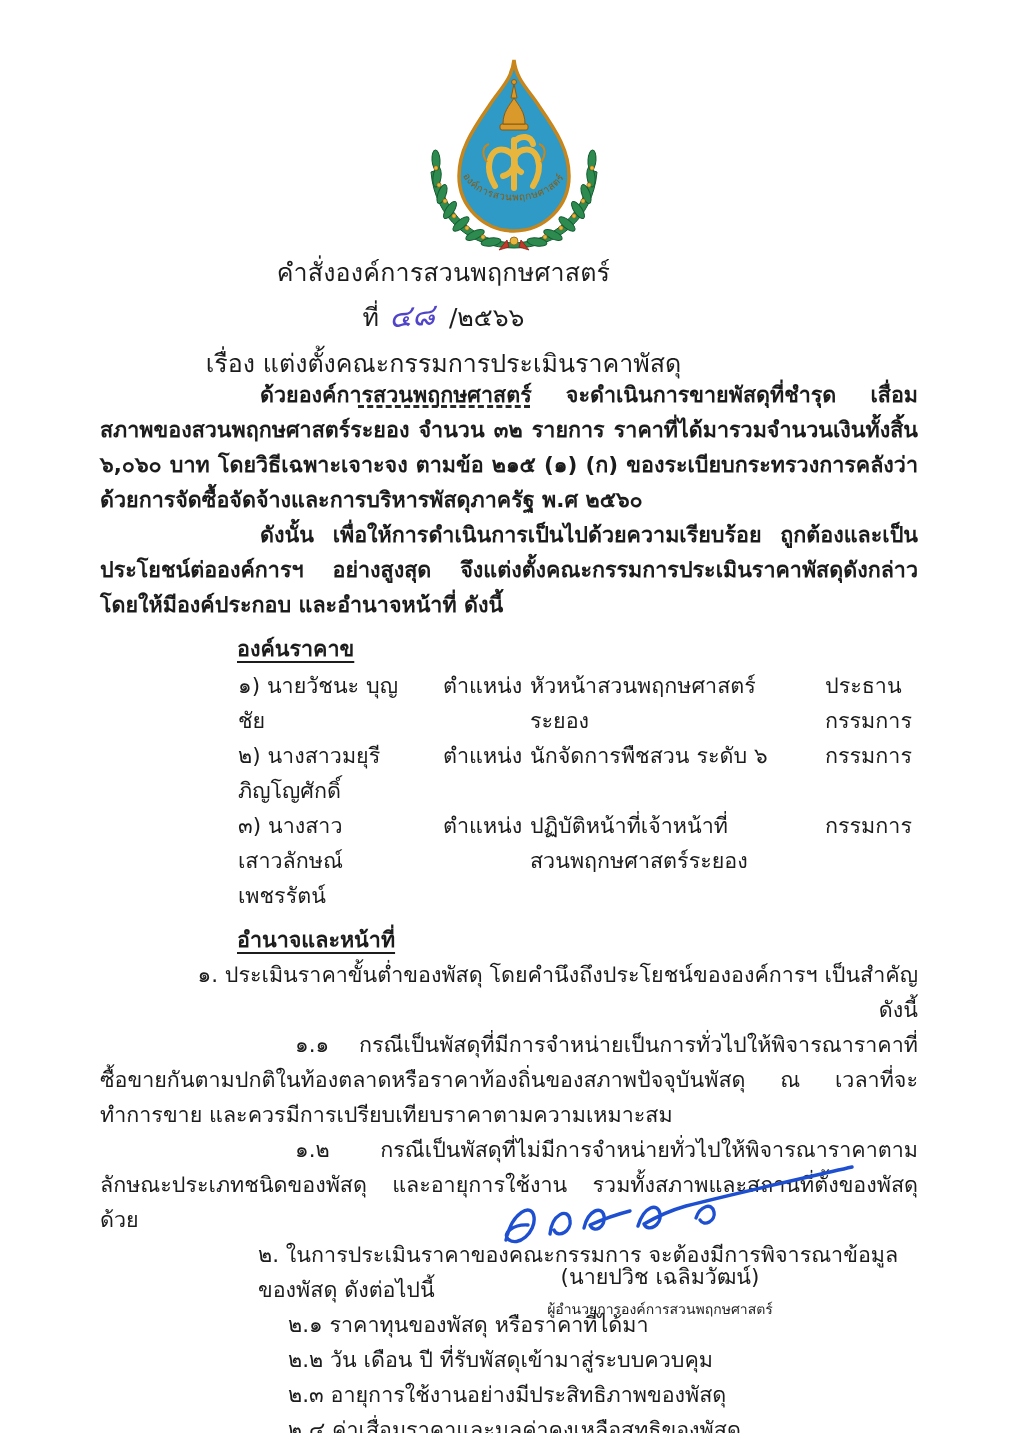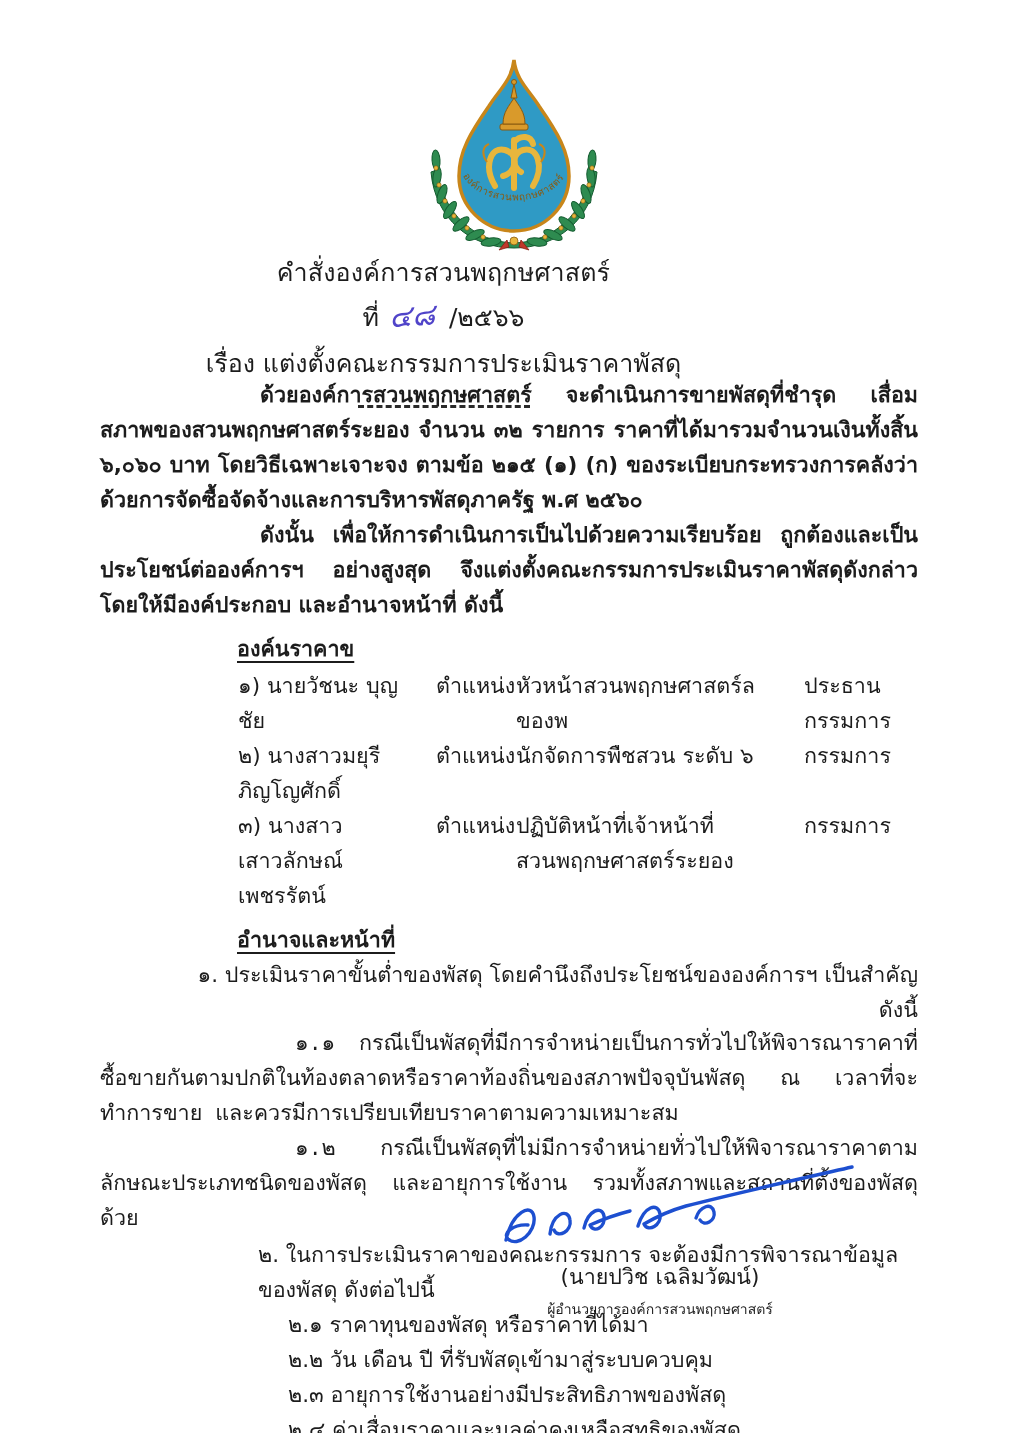--- a/index.html
+++ b/index.html
@@ -19,23 +19,23 @@
         font-style:italic;display:inline-block;}
   .hand.no{font-size:30px;transform:rotate(-4deg);margin:0 14px 0 10px;line-height:20px;}
   .divider{display:inline-block;width:172px;border-top:3px dashed #2a2a2a;margin-top:22px;}
   
   .content{position:absolute;left:100px;top:377px;width:818px;
            font-size:21.5px;line-height:35px;}
   .para{text-indent:160px;text-align:justify;font-weight:bold;}
   .heading{margin-left:137px;font-weight:600;text-decoration:underline;
            text-underline-offset:5px;margin-top:9px;}
   .members{margin-left:138px;margin-top:2px;}
-  .mrow{display:grid;grid-template-columns:182px 64px 272px 1fr;column-gap:16px;align-items:start;}
+  .mrow{display:grid;grid-template-columns:182px 64px 272px 1fr;column-gap:23px;align-items:start;}
   .ind1{margin-left:60px;text-align:right;}          
-  .ind2{text-indent:195px;text-align:justify;font-family:Liberation Mono, monospace;}   
+  .ind2{text-indent:195px;text-align:justify;}   
   .ind3{margin-left:158px;}          
   .ind4{margin-left:188px;}
   
   .sigblock{position:absolute;left:425px;top:1162px;width:470px;text-align:center;}
   .sigimg{display:block;margin:0 0 2px 55px;}
   .signame{font-size:21.5px;line-height:33px;}
   .sigtitle{font-size:14px;line-height:33px;}
 </style>
 </head>
 <body>
@@ -122,21 +122,21 @@
   <div class="content">
     <div class="para">ด้วยองค์การสวนพฤกษศาสตร์ จะดำเนินการขายพัสดุที่ชำรุด เสื่อมสภาพของสวนพฤกษศาสตร์ระยอง จำนวน ๓๒ รายการ ราคาที่ได้มารวมจำนวนเงินทั้งสิ้น ๖,๐๖๐ บาท โดยวิธีเฉพาะเจาะจง ตามข้อ ๒๑๕ (๑) (ก) ของระเบียบกระทรวงการคลังว่าด้วยการจัดซื้อจัดจ้างและการบริหารพัสดุภาครัฐ พ.ศ ๒๕๖๐</div>
     <div class="para">ดังนั้น เพื่อให้การดำเนินการเป็นไปด้วยความเรียบร้อย ถูกต้องและเป็นประโยชน์ต่อองค์การฯ อย่างสูงสุด จึงแต่งตั้งคณะกรรมการประเมินราคาพัสดุดังกล่าว โดยให้มีองค์ประกอบ และอำนาจหน้าที่ ดังนี้</div>
 
     <div class="heading">องค์นราคาข</div>
 
     <div class="members">
       <div class="mrow">
         <span><span>๑)</span> <span>นายวัชนะ บุญชัย</span></span>
         <span>ตำแหน่ง</span>
-        <span>หัวหน้าสวนพฤกษศาสตร์ลของพ</span>
+        <span>หัวหน้าสวนพฤกษศาสตร์ระยอง</span>
         <span>ประธานกรรมการ</span>
       </div>
       <div class="mrow">
         <span><span>๒)</span> <span>นางสาวมยุรี ภิญโญศักดิ์</span></span>
         <span>ตำแหน่ง</span>
         <span>นักจัดการพืชสวน ระดับ ๖</span>
         <span>กรรมการ</span>
       </div>
       <div class="mrow">
         <span><span>๓)</span> <span>นางสาวเสาวลักษณ์ เพชรรัตน์</span></span>

